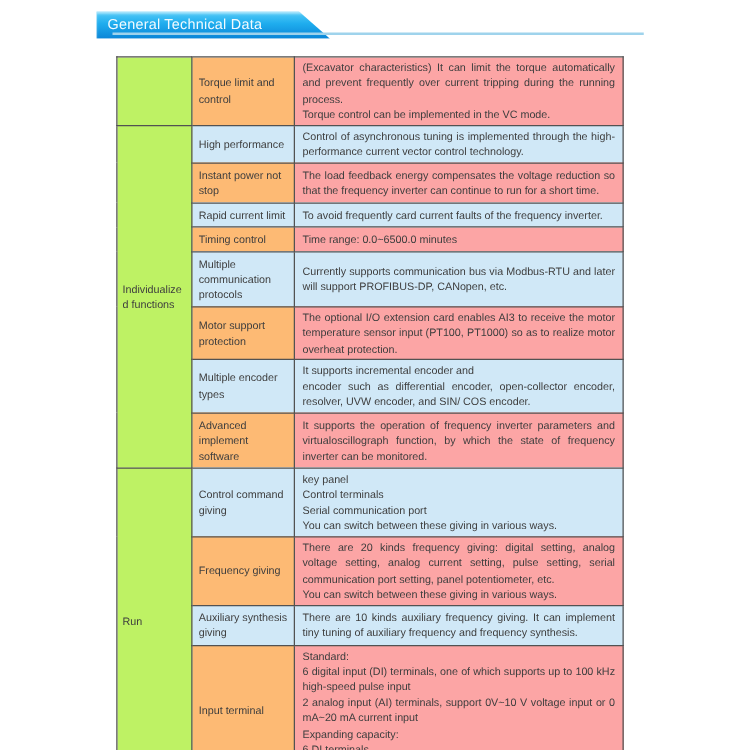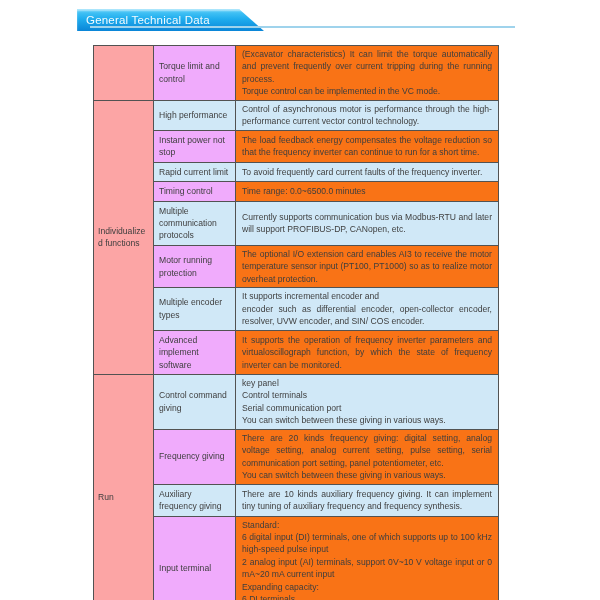--- a/index.html
+++ b/index.html
@@ -52,32 +52,32 @@
     table-layout: fixed;
   }
   td {
     border: 1px solid #525252;
     vertical-align: middle;
     color: #3e3e3e;
     font-size: 8.6px;
     line-height: 1.45;
   }
   td.cat {
-    background: #fca5a5;
+    background: #bef264;
     padding: 2px 4px;
     overflow-wrap: break-word;
     word-break: break-word;
   }
   td.feat {
     padding: 3px 5px;
-    background: #f0abfc;
+    background: #fdba74;
   }
   td.desc {
     padding: 2px 6px;
-    background: #f97316;
+    background: #fca5a5;
     white-space: pre-line;
     text-align: justify;
   }
   tr.alt td.feat, tr.alt td.desc {
     background: #d0e8f7;
   }
 </style>
 </head>
 <body>
 
@@ -96,40 +96,40 @@
     <tbody>
       <tr>
         <td class="cat" rowspan="1"></td>
         <td class="feat">Torque limit and control</td>
         <td class="desc">(Excavator characteristics) It can limit the torque automatically and prevent frequently over current tripping during the running process.
 Torque control can be implemented in the VC mode.</td>
       </tr>
       <tr class="alt">
         <td class="cat" rowspan="8">Individualized functions</td>
         <td class="feat">High performance</td>
-        <td class="desc">Control of asynchronous motor is performance through the high-performance current vector control technology.</td>
+        <td class="desc">Control of asynchronous tuning is implemented through the high-performance current vector control technology.</td>
       </tr>
       <tr>
         <td class="feat">Instant power not stop</td>
         <td class="desc">The load feedback energy compensates the voltage reduction so that the frequency inverter can continue to run for a short time.</td>
       </tr>
       <tr class="alt">
         <td class="feat">Rapid current limit</td>
         <td class="desc">To avoid frequently card current faults of the frequency inverter.</td>
       </tr>
       <tr>
         <td class="feat">Timing control</td>
         <td class="desc">Time range: 0.0~6500.0 minutes</td>
       </tr>
       <tr class="alt">
         <td class="feat">Multiple communication protocols</td>
         <td class="desc">Currently supports communication bus via Modbus-RTU and later will support PROFIBUS-DP, CANopen, etc.</td>
       </tr>
       <tr>
-        <td class="feat">Motor running protection</td>
+        <td class="feat">Motor support protection</td>
         <td class="desc">The optional I/O extension card enables AI3 to receive the motor temperature sensor input (PT100, PT1000) so as to realize motor overheat protection.</td>
       </tr>
       <tr class="alt">
         <td class="feat">Multiple encoder types</td>
         <td class="desc">It supports incremental encoder and
 encoder such as differential encoder, open-collector encoder, resolver, UVW encoder, and SIN/ COS encoder.</td>
       </tr>
       <tr>
         <td class="feat">Advanced implement software</td>
         <td class="desc">It supports the operation of frequency inverter parameters and virtualoscillograph function, by which the state of frequency inverter can be monitored.</td>
@@ -141,21 +141,21 @@
 Control terminals
 Serial communication port
 You can switch between these giving in various ways.</td>
       </tr>
       <tr>
         <td class="feat">Frequency giving</td>
         <td class="desc">There are 20 kinds frequency giving: digital setting, analog voltage setting, analog current setting, pulse setting, serial communication port setting, panel potentiometer, etc.
 You can switch between these giving in various ways.</td>
       </tr>
       <tr class="alt">
-        <td class="feat">Auxiliary frequency giving</td>
+        <td class="feat">Auxiliary synthesis giving</td>
         <td class="desc">There are 10 kinds auxiliary frequency giving. It can implement tiny tuning of auxiliary frequency and frequency synthesis.</td>
       </tr>
       <tr>
         <td class="feat">Input terminal</td>
         <td class="desc">Standard:
 6 digital input (DI) terminals, one of which supports up to 100 kHz high-speed pulse input
 2 analog input (AI) terminals, support 0V~10 V voltage input or 0 mA~20 mA current input
 Expanding capacity:
 6 DI terminals
 1 AI terminal supports -10V~10 V voltage input.</td>

